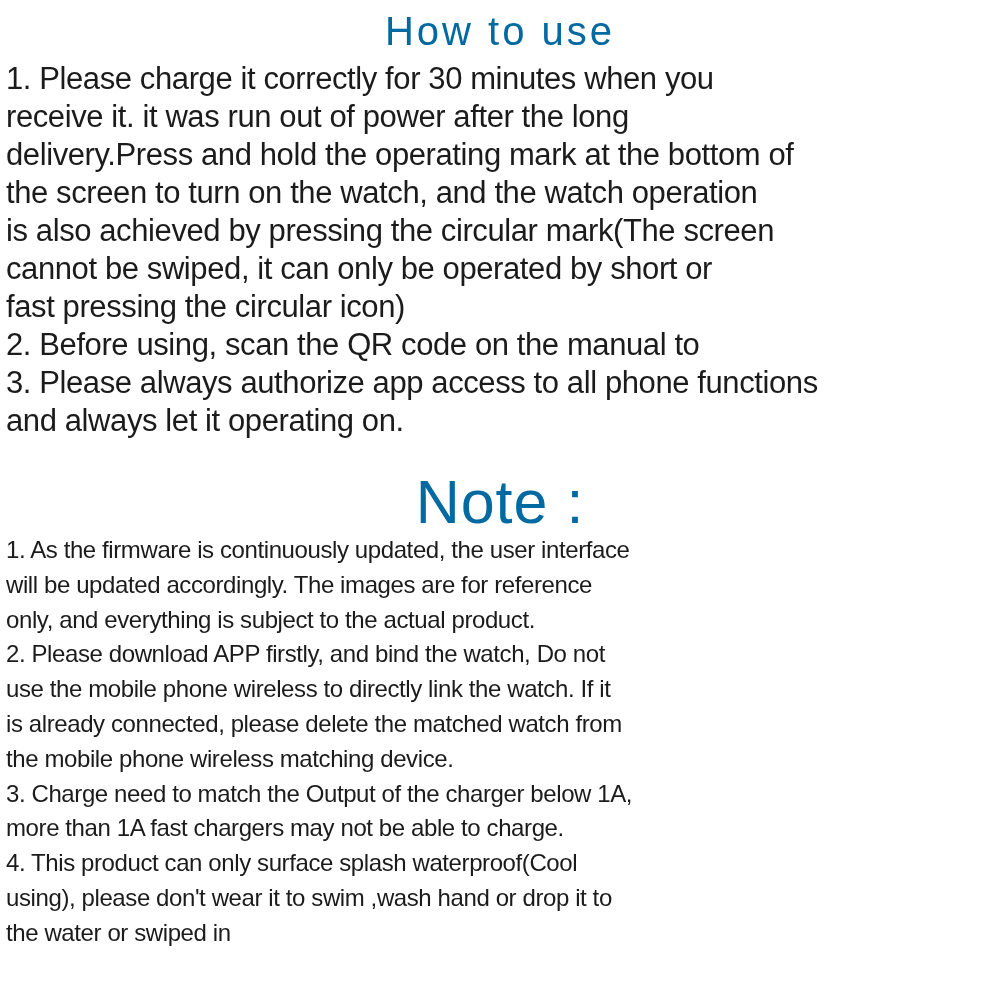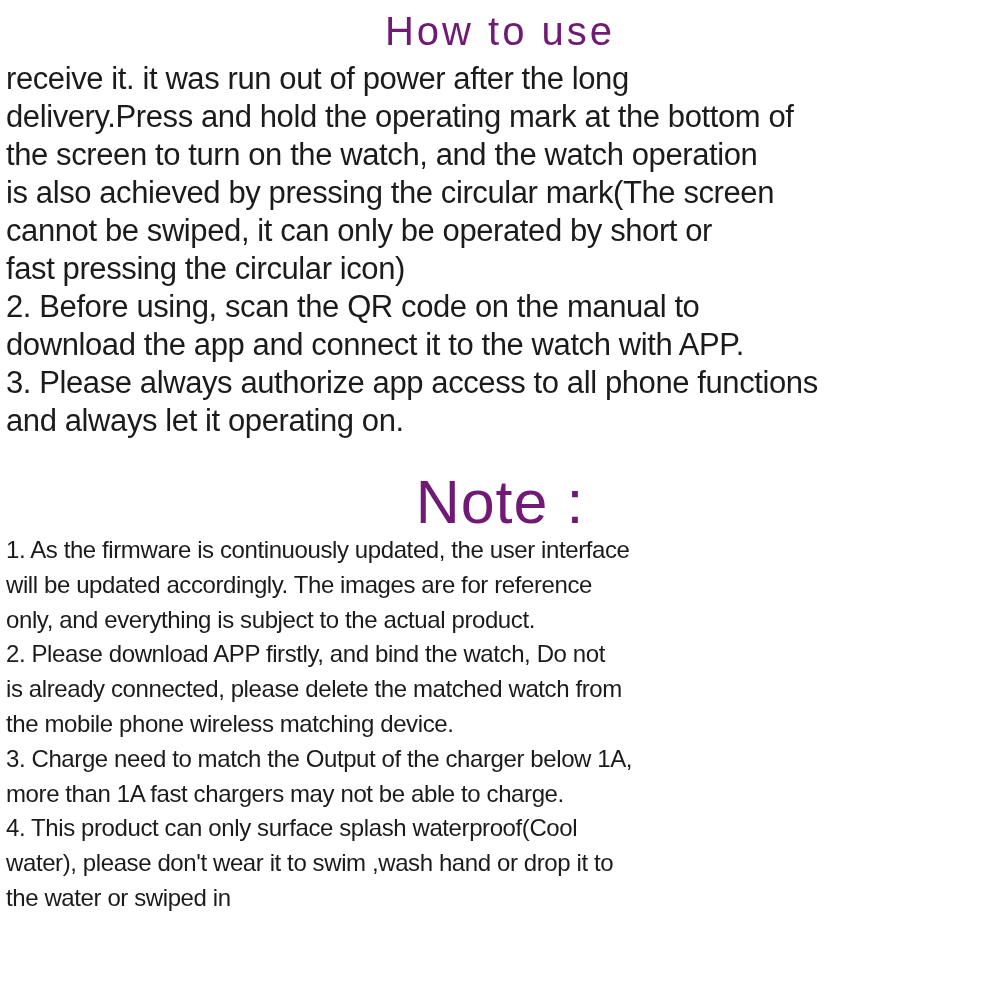--- a/index.html
+++ b/index.html
@@ -11,21 +11,21 @@
     position: relative;
     width: 1000px;
     height: 1000px;
     background: #ffffff;
     overflow: hidden;
     font-family: "Liberation Sans", "DejaVu Sans", sans-serif;
     color: #1b1b1b;
   }
   .heading {
     text-align: center;
-    color: #701a75;
+    color: #0369a1;
     font-weight: 500;
     white-space: nowrap;
   }
   .heading-howto {
     padding-top: 8px;
     font-size: 40px;
     line-height: 46px;
     letter-spacing: 3px;
     margin-bottom: 6px;
   }
@@ -54,41 +54,42 @@
   }
 </style>
 </head>
 <body>
 
 <div class="doc">
 
   <div class="heading heading-howto">How to use</div>
 
   <div class="body-lines s1">
+    <div class="line">1. Please charge it correctly for 30 minutes when you</div>
     <div class="line">receive it. it was run out of power after the long</div>
     <div class="line">delivery.Press and hold the operating mark at the bottom of</div>
     <div class="line">the screen to turn on the watch, and the watch operation</div>
     <div class="line">is also achieved by pressing the circular mark(The screen</div>
     <div class="line">cannot be swiped, it can only be operated by short or</div>
     <div class="line">fast pressing the circular icon)</div>
     <div class="line">2. Before using, scan the QR code on the manual to</div>
-    <div class="line">download the app and connect it to the watch with APP.</div>
     <div class="line">3. Please always authorize app access to all phone functions</div>
     <div class="line">and always let it operating on.</div>
   </div>
 
   <div class="heading heading-note">Note :</div>
 
   <div class="body-lines s2">
     <div class="line">1. As the firmware is continuously updated, the user interface</div>
     <div class="line">will be updated accordingly. The images are for reference</div>
     <div class="line">only, and everything is subject to the actual product.</div>
     <div class="line">2. Please download APP firstly, and bind the watch, Do not</div>
+    <div class="line">use the mobile phone wireless to directly link the watch. If it</div>
     <div class="line">is already connected, please delete the matched watch from</div>
     <div class="line">the mobile phone wireless matching device.</div>
     <div class="line">3. Charge need to match the Output of the charger below 1A,</div>
     <div class="line">more than 1A fast chargers may not be able to charge.</div>
     <div class="line">4. This product can only surface splash waterproof(Cool</div>
-    <div class="line">water), please don't wear it to swim ,wash hand or drop it to</div>
+    <div class="line">using), please don't wear it to swim ,wash hand or drop it to</div>
     <div class="line">the water or swiped in</div>
   </div>
 
 </div>
 
 </body></html>

